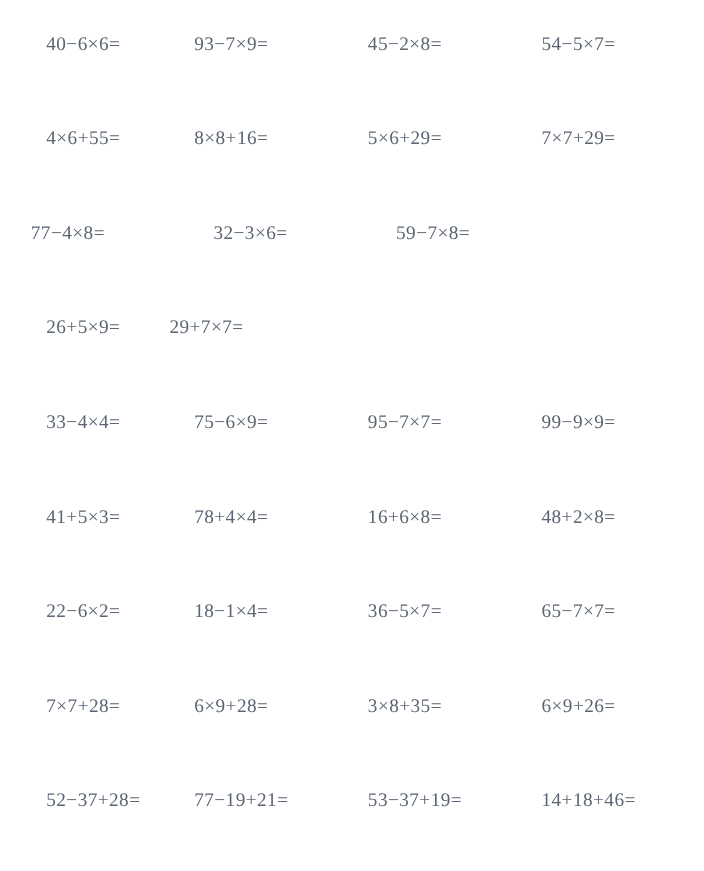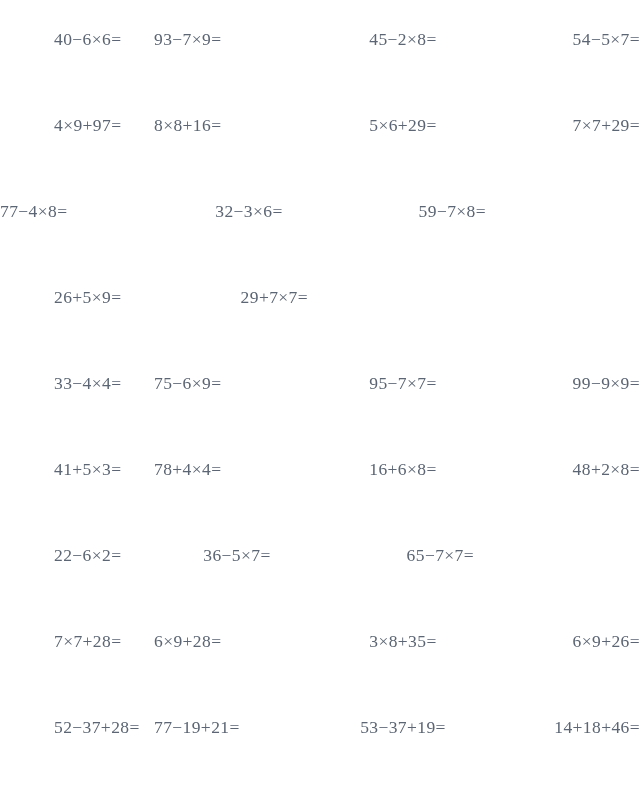--- a/index.html
+++ b/index.html
@@ -51,60 +51,61 @@
     font-size: 17.5px;
     line-height: 22px;
     letter-spacing: 0.4px;
     white-space: nowrap;
     box-sizing: border-box;
   }
 
   
   .col-1 {
     width: 154px;
-    padding-left: 54px;
+    padding-left: 42px;
     text-align: left;
   }
 
   
   .col-2 {
     width: 166px;
     padding-left: 0;
     text-align: left;
+    margin-left: 28px;
   }
 
   
   .col-3 {
     width: 166px;
-    text-align: center;
     font-family: Liberation Serif, serif;
   }
 
   
   .col-4 {
     width: 154px;
-    text-align: right;
+    padding-right: 27px;
+    text-align: left;
   }
 </style>
 </head>
 <body>
 
 <div id="worksheet-page">
 
   <div id="problem-grid">
 
     <div class="problem-row">
       <div class="problem-cell col-1">40−6×6=</div>
       <div class="problem-cell col-2">93−7×9=</div>
       <div class="problem-cell col-3">45−2×8=</div>
       <div class="problem-cell col-4">54−5×7=</div>
     </div>
 
     <div class="problem-row">
-      <div class="problem-cell col-1">4×9+97=</div>
+      <div class="problem-cell col-1">4×6+55=</div>
       <div class="problem-cell col-2">8×8+16=</div>
       <div class="problem-cell col-3">5×6+29=</div>
       <div class="problem-cell col-4">7×7+29=</div>
     </div>
 
     <div class="problem-row">
       <div class="problem-cell col-2">77−4×8=</div>
       <div class="problem-cell col-3">32−3×6=</div>
       <div class="problem-cell col-4">59−7×8=</div>
     </div>
@@ -123,20 +124,21 @@
 
     <div class="problem-row">
       <div class="problem-cell col-1">41+5×3=</div>
       <div class="problem-cell col-2">78+4×4=</div>
       <div class="problem-cell col-3">16+6×8=</div>
       <div class="problem-cell col-4">48+2×8=</div>
     </div>
 
     <div class="problem-row">
       <div class="problem-cell col-1">22−6×2=</div>
+      <div class="problem-cell col-2">18−1×4=</div>
       <div class="problem-cell col-3">36−5×7=</div>
       <div class="problem-cell col-4">65−7×7=</div>
     </div>
 
     <div class="problem-row">
       <div class="problem-cell col-1">7×7+28=</div>
       <div class="problem-cell col-2">6×9+28=</div>
       <div class="problem-cell col-3">3×8+35=</div>
       <div class="problem-cell col-4">6×9+26=</div>
     </div>

